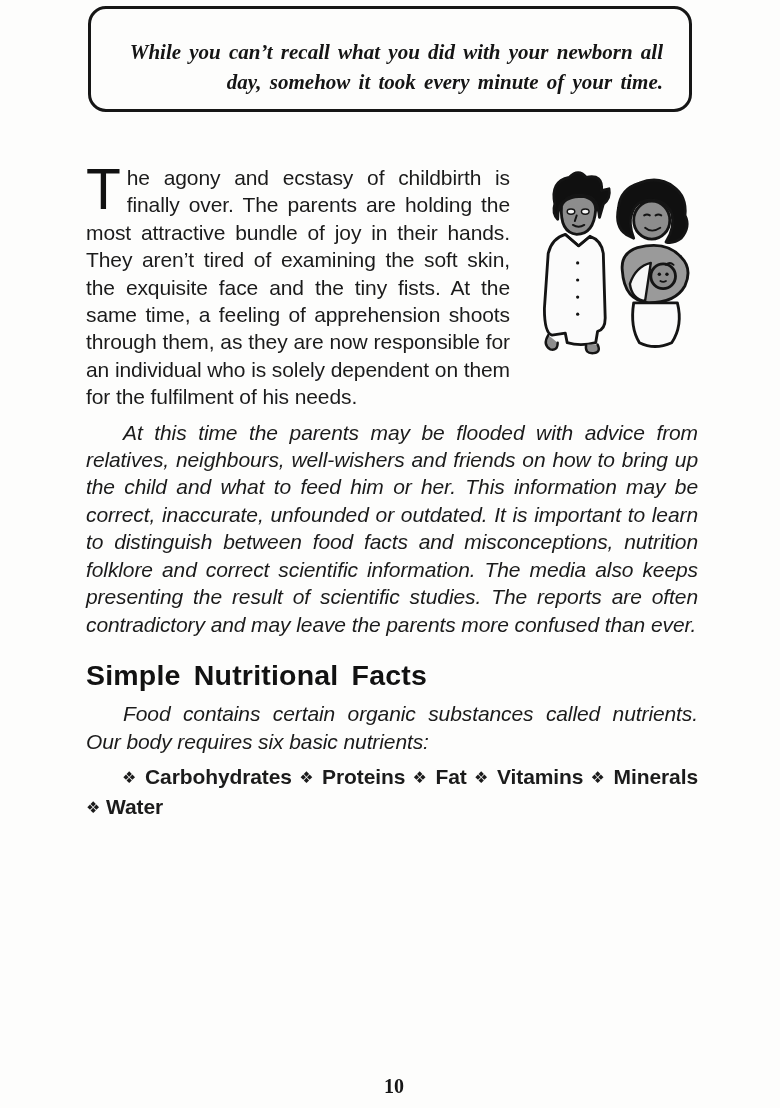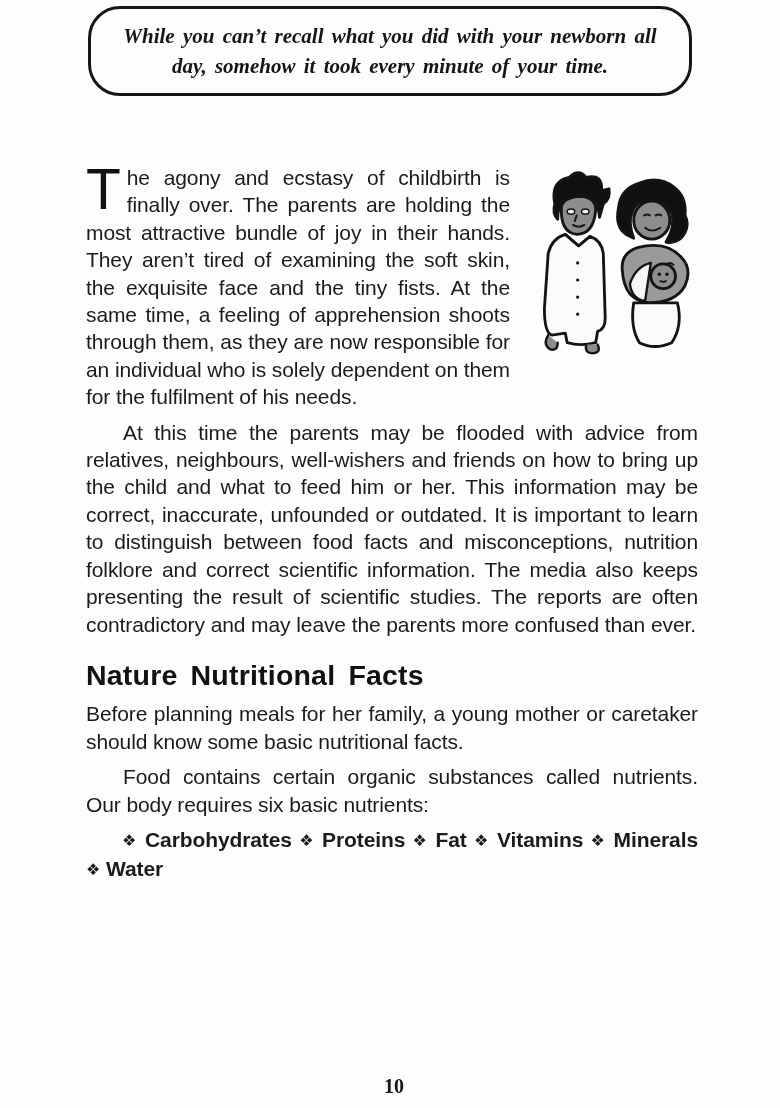--- a/index.html
+++ b/index.html
@@ -13,43 +13,43 @@
     overflow: hidden;
     font-family: "Liberation Sans", sans-serif;
     color: #1b1b1b;
   }
   .quote-box {
     position: absolute;
     left: 88px;
     top: 6px;
     width: 604px;
     border: 3px solid #161616;
-    border-radius: 32px;
-    padding: 12px 26px 12px;
-    text-align: center;
+    border-radius: 18px;
+    padding: 28px 26px 12px;
+    text-align: right;
     font-family: "Liberation Serif", serif;
     font-style: italic;
     font-weight: 600;
     font-size: 21px;
     line-height: 30px;
     word-spacing: 3px;
     color: #151515;
   }
   .content {
     position: absolute;
     left: 86px;
     top: 164px;
     width: 612px;
     text-align: justify;
     font-size: 21px;
     line-height: 27.4px;
     letter-spacing: -0.1px;
   }
   .content p { margin: 0 0 8px 0; }
-  .indent { text-indent: 37px; }
+  .indent { text-indent: 37px; font-style: italic; }
   .figure {
     float: right;
     width: 178px;
     height: 190px;
     margin: 2px 0 4px 10px;
   }
   .dropcap {
     float: left;
     font-size: 57px;
     line-height: 46px;
@@ -133,23 +133,22 @@
             <path d="M116 144 Q112 170 122 186 Q138 194 156 186 Q168 168 162 144 Z" fill="#fbfbfb"></path>
           </g>
         </svg>
       </span>
       <span class="dropcap">T</span><span>he agony and ecstasy of childbirth is finally over. The parents are holding the most attractive bundle of joy in their hands. They aren’t tired of examining the soft skin, the exquisite face and the tiny fists. At the same time, a feeling of apprehension shoots through them, as they are now responsible for an individual who is solely dependent on them for the fulfilment of his needs.</span>
     </p>
 
     <p class="indent">At this time the parents may be flooded with advice from relatives, neighbours, well-wishers and friends on how to bring up the child and what to feed him or her. This information may be correct, inaccurate, unfounded or outdated. It is important to learn to distinguish between food facts and misconceptions, nutrition folklore and correct scientific information. The media also keeps presenting the result of scientific studies. The reports are often contradictory and may leave the parents more confused than ever.</p>
 
 
-    <h2 class="section-heading">Nature Nutritional Facts</h2>
+    <h2 class="section-heading">Simple Nutritional Facts</h2>
 
-    <p>Before planning meals for her family, a young mother or caretaker should know some basic nutritional facts.</p>
 
     <p class="indent">Food contains certain organic substances called nutrients. Our body requires six basic nutrients:</p>
 
     <p class="nutrients"><span style="white-space: nowrap;"><span class="diamond">❖</span>&nbsp;Carbohydrates</span> <span style="white-space: nowrap;"><span class="diamond">❖</span>&nbsp;Proteins</span> <span style="white-space: nowrap;"><span class="diamond">❖</span>&nbsp;Fat</span> <span style="white-space: nowrap;"><span class="diamond">❖</span>&nbsp;Vitamins</span> <span style="white-space: nowrap;"><span class="diamond">❖</span>&nbsp;Minerals</span> <span style="white-space: nowrap;"><span class="diamond">❖</span>&nbsp;Water</span></p>
 
   </div>
 
   <div class="page-number">10</div>
 
 </div>

